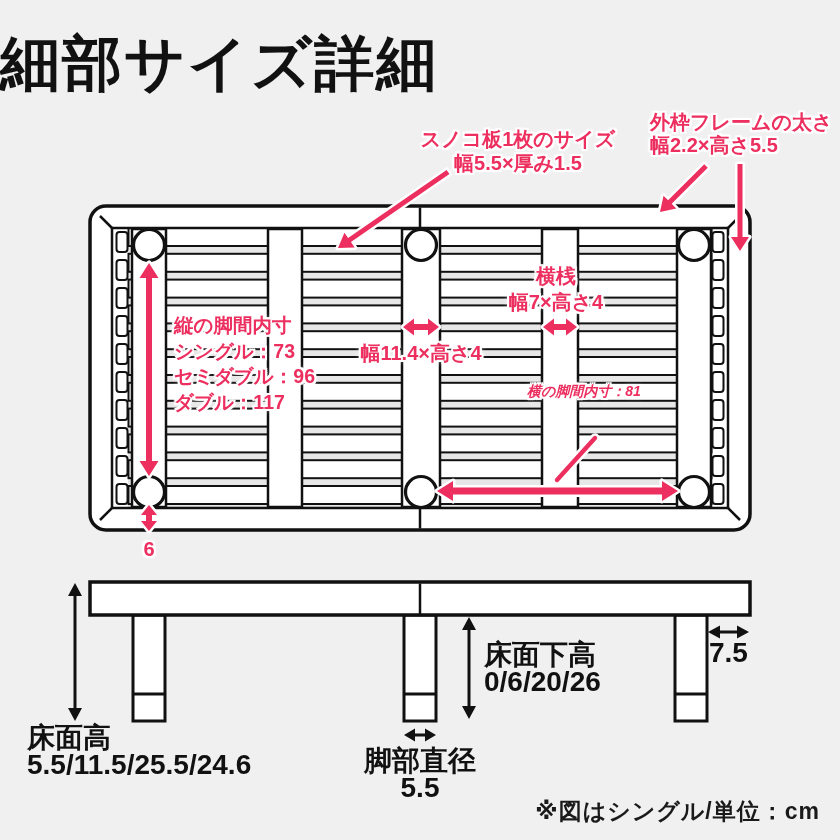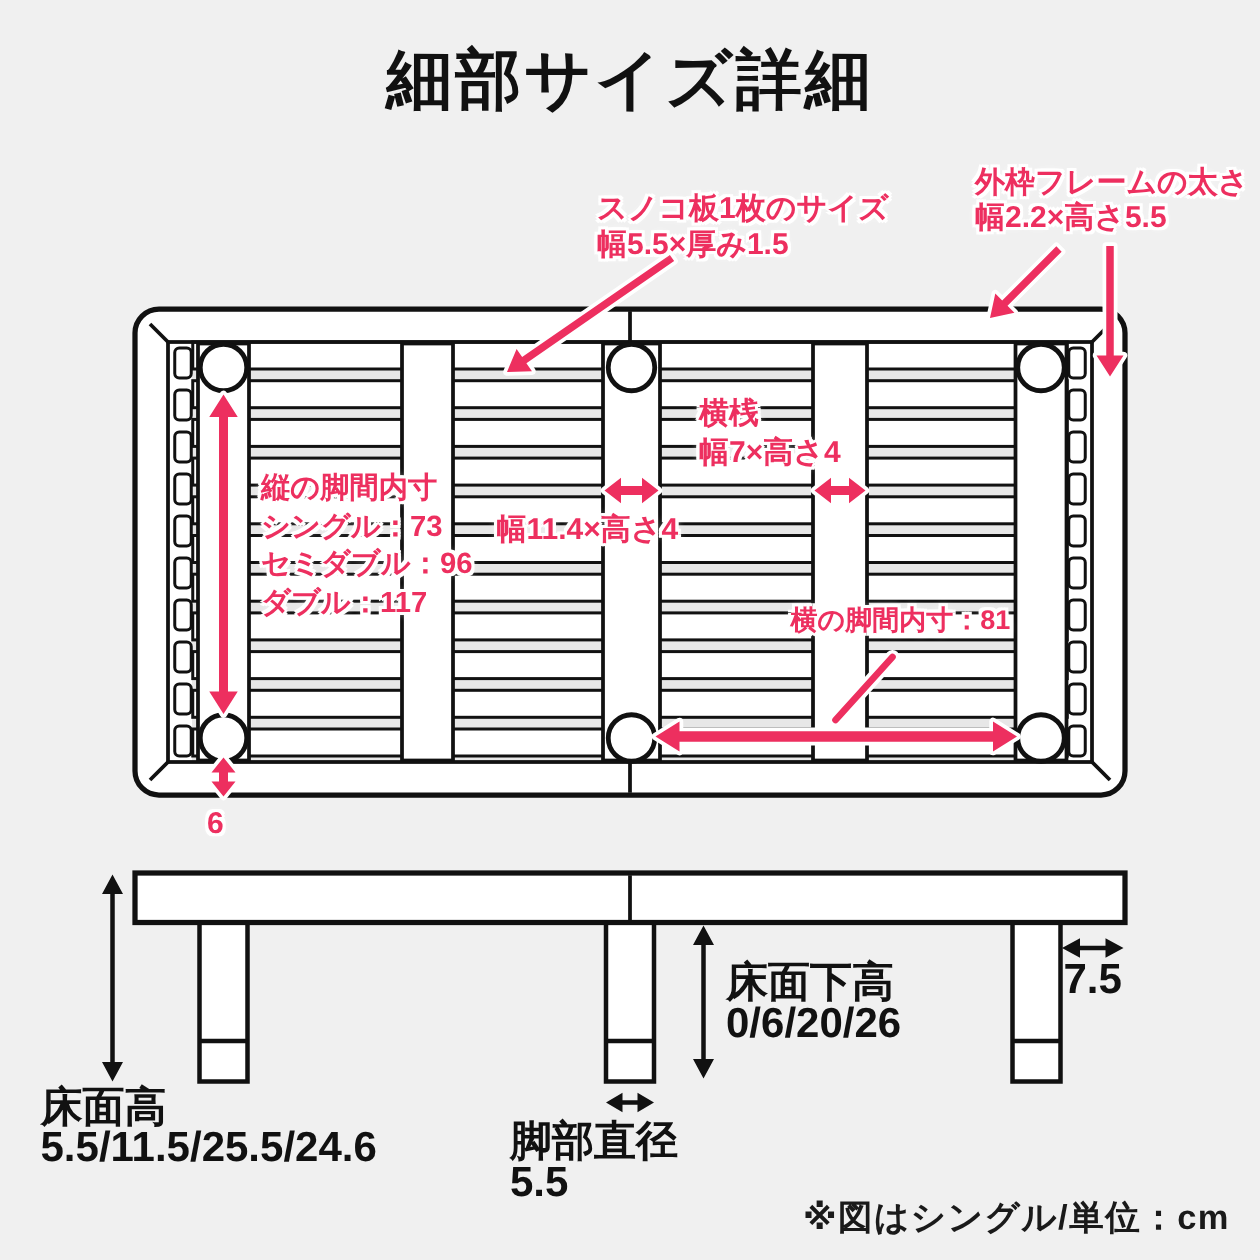--- a/index.html
+++ b/index.html
@@ -4,30 +4,30 @@
 <style>
   :root { --accent:#ED2F5F; --ink:#111111; --bg:#F0F0F0; }
   html,body{margin:0;padding:0;}
   body{
     width:840px;height:840px;background:var(--bg);position:relative;overflow:hidden;
     font-family:"Liberation Sans","DejaVu Sans",sans-serif;color:var(--ink);
   }
   .abs{position:absolute;white-space:nowrap;}
   #diagram-svg{position:absolute;left:0;top:0;}
   .page-title{
-    left:0;top:24px;width:840px;text-align:center;
-    font-size:44px;font-weight:900;letter-spacing:2px;color:var(--ink);
+    left:0;top:24px;width:840px;text-align:left;
+    font-size:60px;font-weight:900;letter-spacing:2px;color:var(--ink);
   }
   .pink-lbl{
     color:var(--accent);font-weight:bold;font-size:20px;line-height:25px;
     text-shadow:-2px -2px 0 #fff,0 -2px 0 #fff,2px -2px 0 #fff,-2px 0 0 #fff,
                  2px 0 0 #fff,-2px 2px 0 #fff,0 2px 0 #fff,2px 2px 0 #fff,0 0 6px #fff;
   }
   .black-lbl{color:var(--ink);font-weight:bold;font-size:28px;line-height:27px;}
-  .ctr{text-align:left;}
+  .ctr{text-align:center;}
   .note{font-size:23px;font-weight:700;letter-spacing:1px;color:#1a1a1a;}
   .outer-frame{fill:#fff;stroke:var(--ink);stroke-width:3.5;}
   .inner-frame{fill:none;stroke:var(--ink);stroke-width:2.5;}
   .miter{stroke:var(--ink);stroke-width:2.5;}
   .splitline{stroke:var(--ink);stroke-width:2.5;}
   .slatzone{fill:#E7E7E7;}
   .slat{fill:#fff;stroke:var(--ink);stroke-width:2;}
   .rail{fill:#fff;stroke:var(--ink);stroke-width:2.5;}
   .tab{fill:#fff;stroke:var(--ink);stroke-width:2;}
   .leg-circle{fill:#fff;stroke:var(--ink);stroke-width:3.2;}
@@ -162,21 +162,21 @@
 
 <div class="abs pink-lbl ctr" style="left:331px;top:340px;width:180px;line-height:26px;">
   <div>幅11.4×高さ4</div>
 </div>
 
 <div class="abs pink-lbl ctr" style="left:466px;top:263px;width:180px;line-height:26px;">
   <div>横桟</div>
   <div>幅7×高さ4</div>
 </div>
 
-<div class="abs pink-lbl" style="left:527px;top:401px;font-size:18px;">横の脚間内寸：81</div>
+<div class="abs pink-lbl" style="left:527px;top:379px;font-size:14px;font-style:italic;">横の脚間内寸：81</div>
 
 <div class="abs pink-lbl ctr" style="left:138px;top:537px;width:22px;">6</div>
 
 <div class="abs black-lbl" style="left:27px;top:725px;line-height:26.5px;">
   <div>床面高</div>
   <div>5.5/11.5/25.5/24.6</div>
 </div>
 
 <div class="abs black-lbl" style="left:484px;top:641px;">
   <div>床面下高</div>

